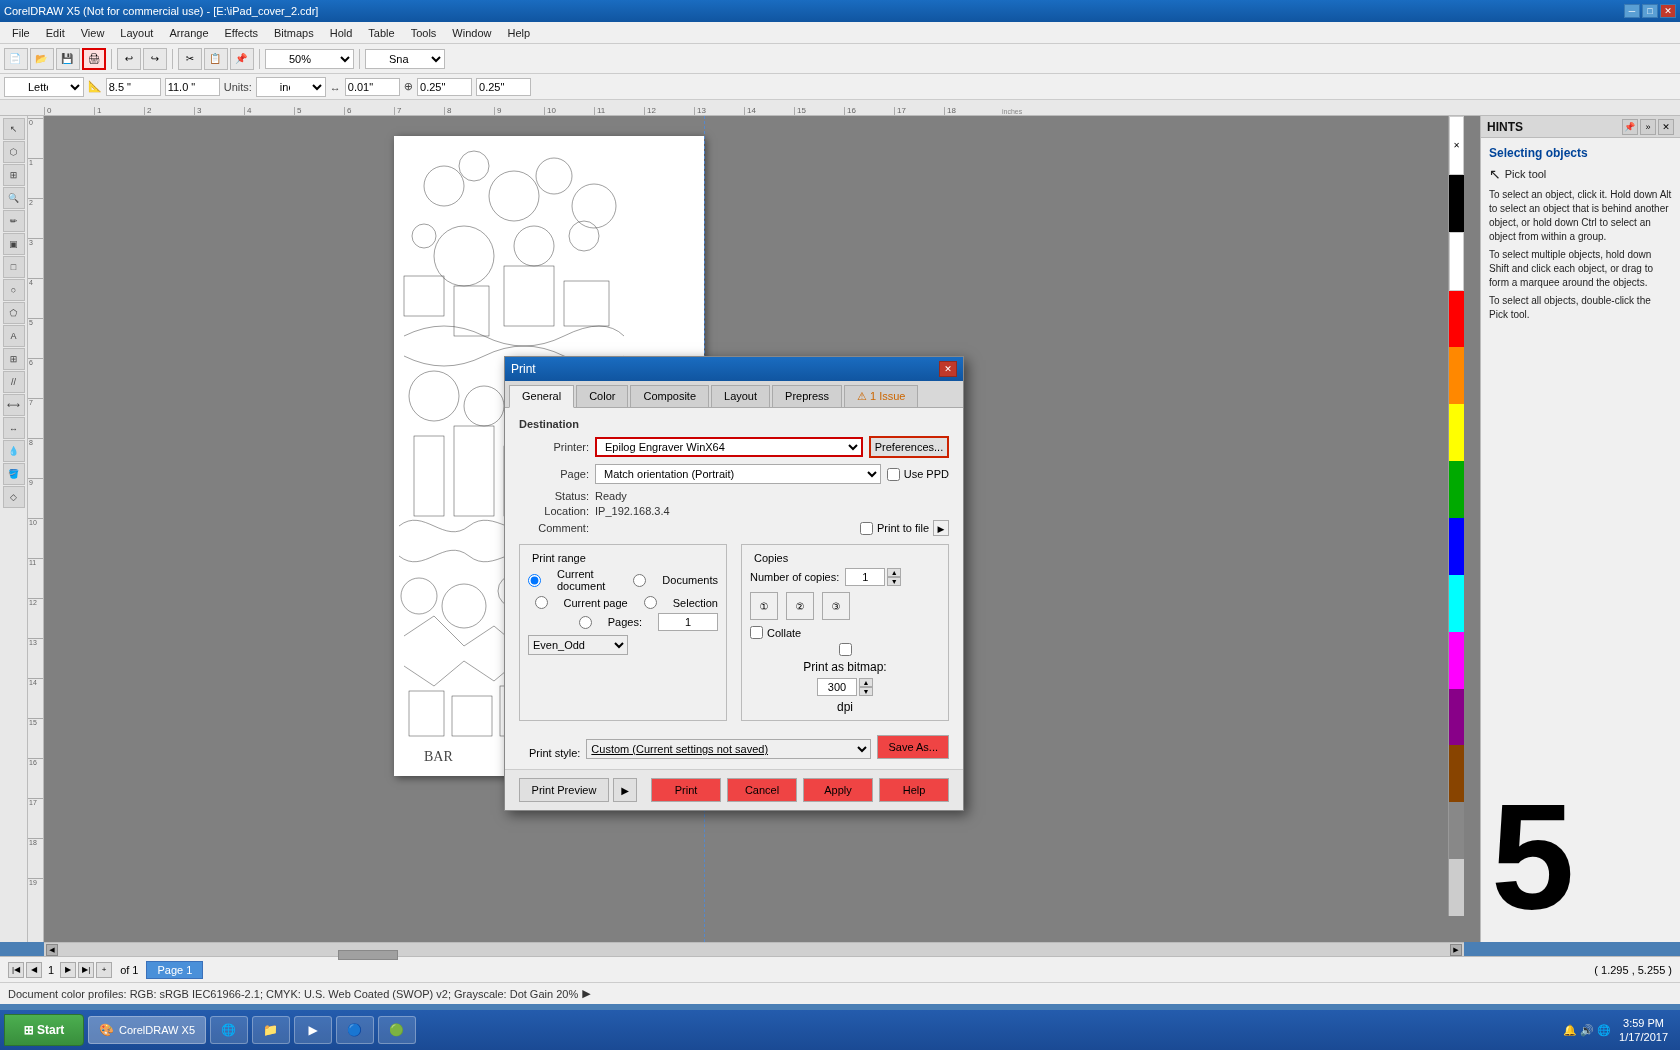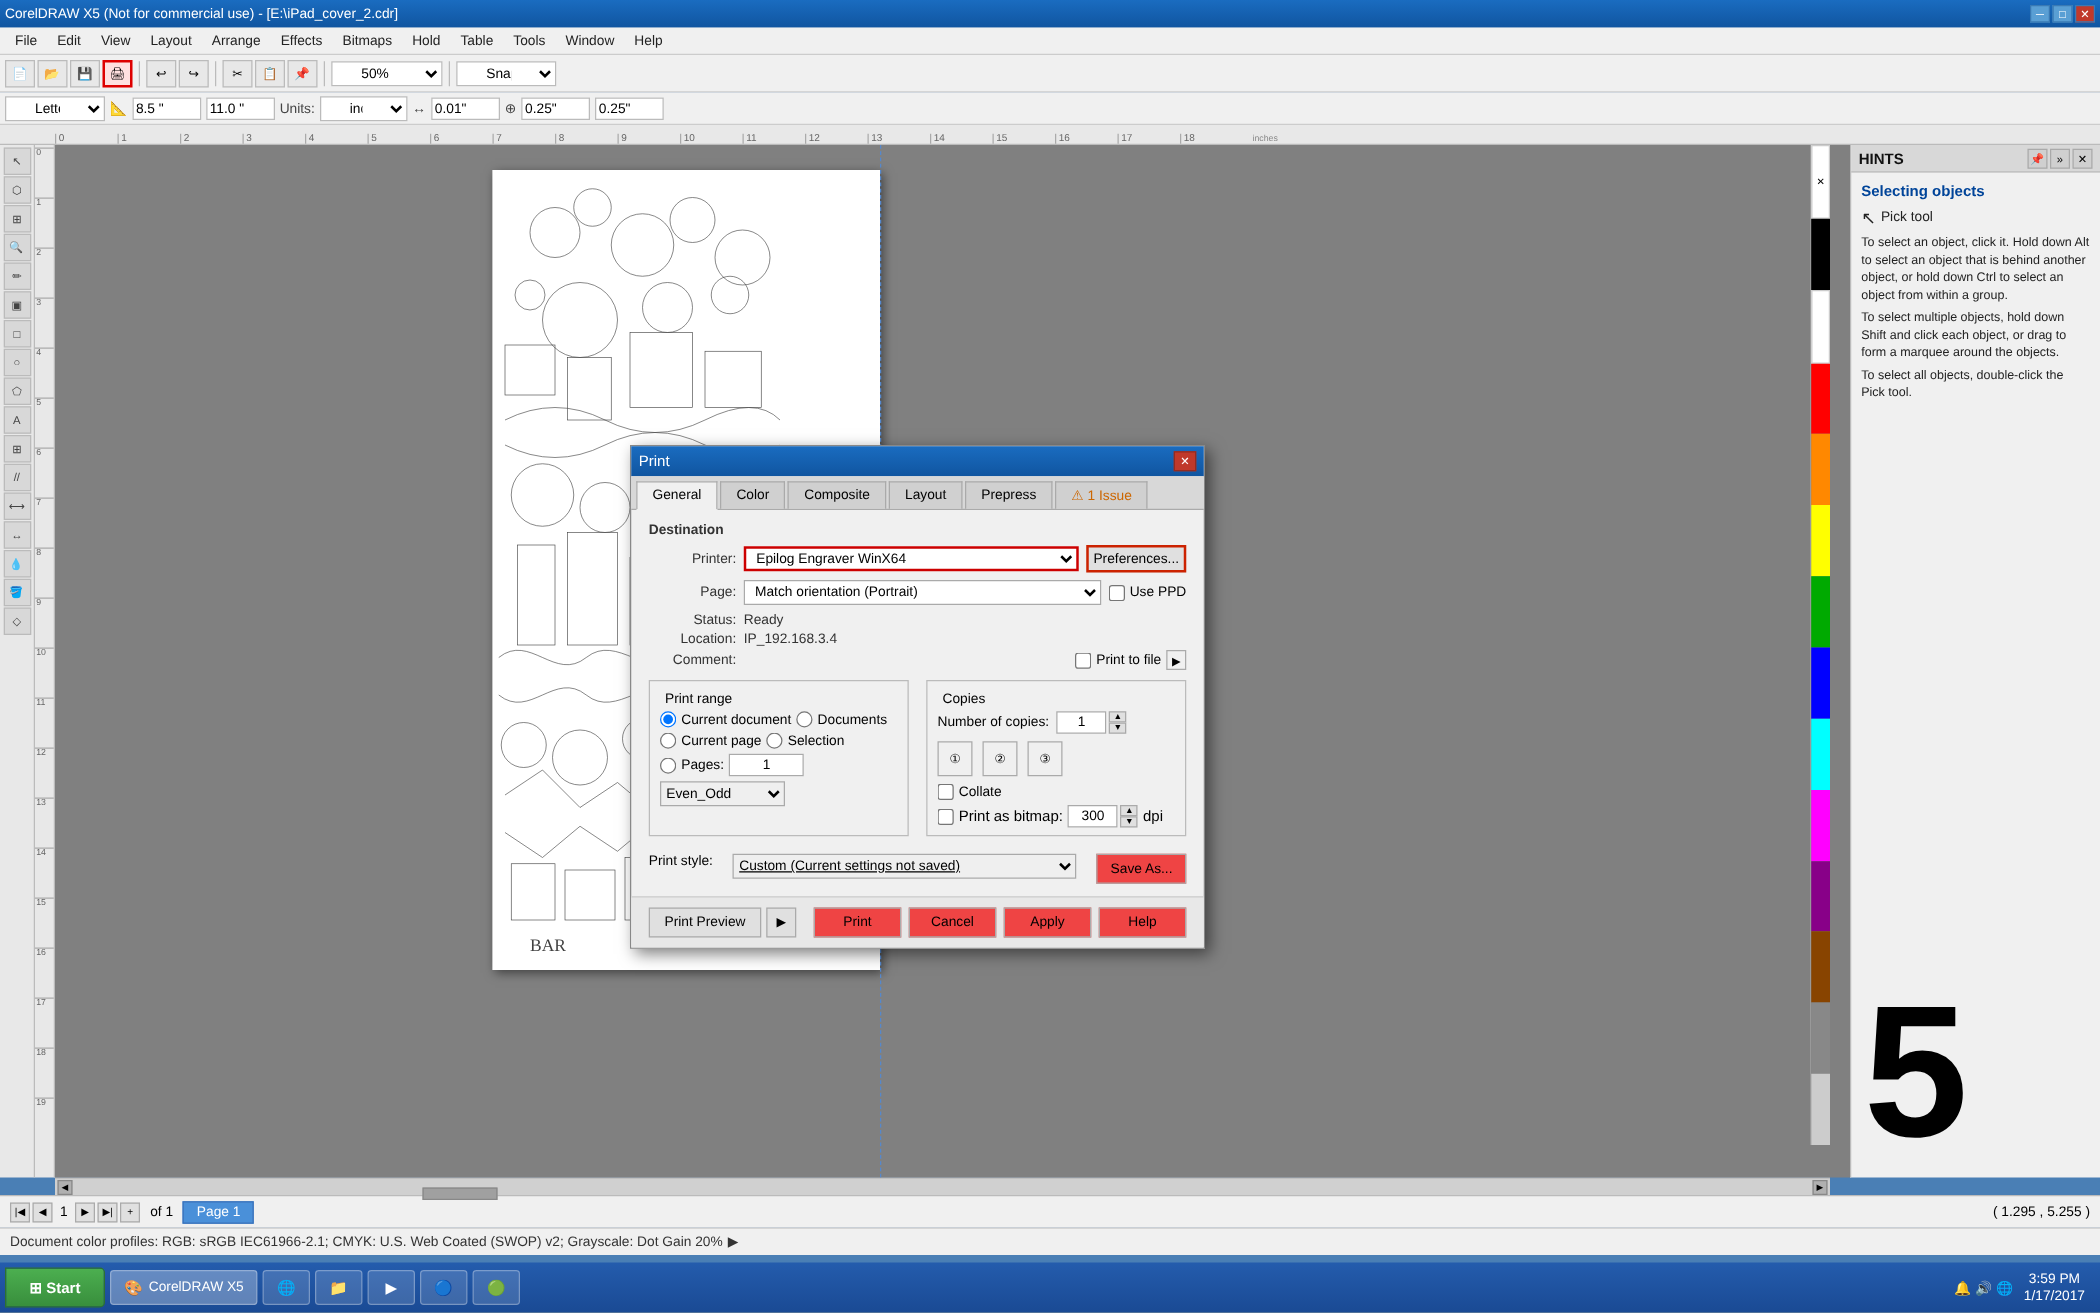--- a/index.html
+++ b/index.html
@@ -404,38 +404,39 @@
     }
     .section-title {
       font-size: 11px;
       font-weight: normal;
       background: #f0f0f0;
       padding: 0 4px;
       margin-top: -14px;
       display: inline-block;
       margin-bottom: 4px;
     }
-    .radio-row { display: flex; align-items: center; gap: 4px; margin-bottom: 4px; font-size: 11px; }
+    .radio-row { display: flex; align-items: center; gap: 16px; margin-bottom: 4px; font-size: 11px; justify-content: flex-end; }
     .number-input {
       width: 40px;
       height: 18px;
       border: 1px solid #aaa;
       font-size: 11px;
       text-align: center;
     }
     .spin-group { display: flex; align-items: center; gap: 2px; }
     .spin-btn { width: 14px; height: 9px; border: 1px solid #aaa; background: #e0e0e0; font-size: 7px; cursor: pointer; display: flex; align-items: center; justify-content: center; }
     .spin-col { display: flex; flex-direction: column; }
 
     
     .style-row {
       display: flex;
-      align-items: flex-start;
-      gap: 16px;
+      align-items: flex-end;
+      gap: 6px;
       margin-top: 6px;
+      margin-left: 10px;
     }
 
     
     #dialog-buttons {
       display: flex;
       align-items: center;
       justify-content: space-between;
       padding: 8px 14px;
       border-top: 1px solid #ccc;
       background: #e8e8e8;
@@ -478,20 +479,21 @@
 
     .printer-select-highlighted {
       border: 2px solid #cc0000;
     }
 
     .bitmap-row {
       display: flex;
       align-items: center;
       gap: 4px;
       margin-top: 4px;
+      flex-direction: column;
     }
 
     .dpi-input {
       width: 40px;
       height: 18px;
       border: 1px solid #aaa;
       font-size: 11px;
       text-align: center;
     }
 

